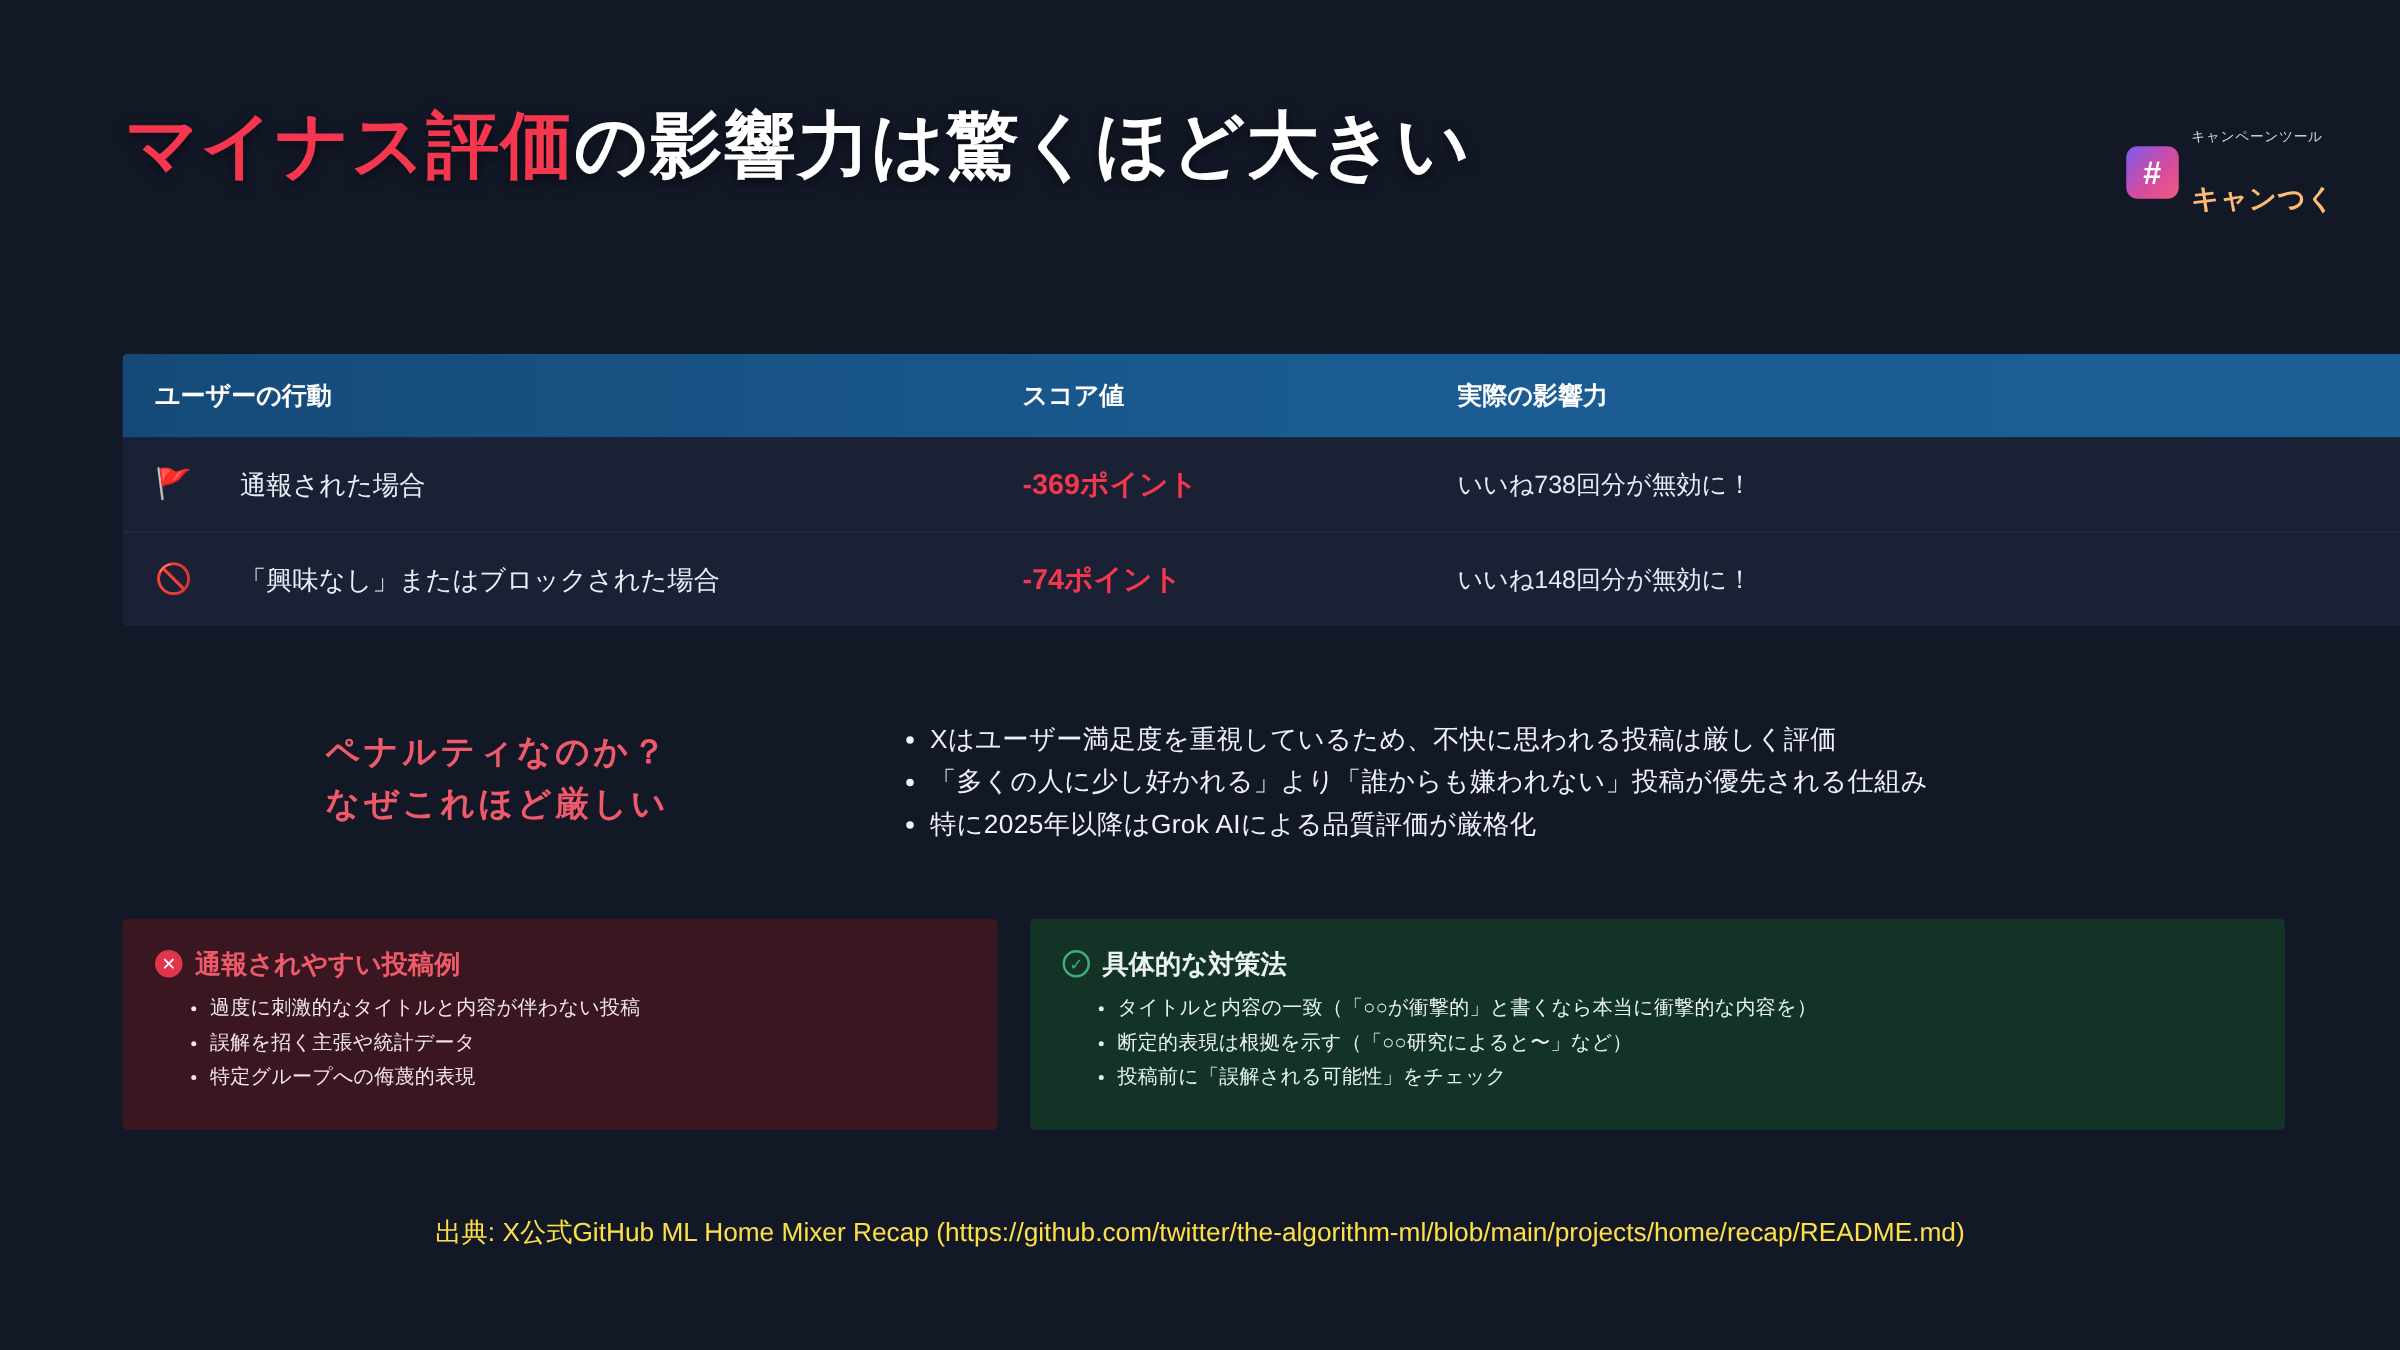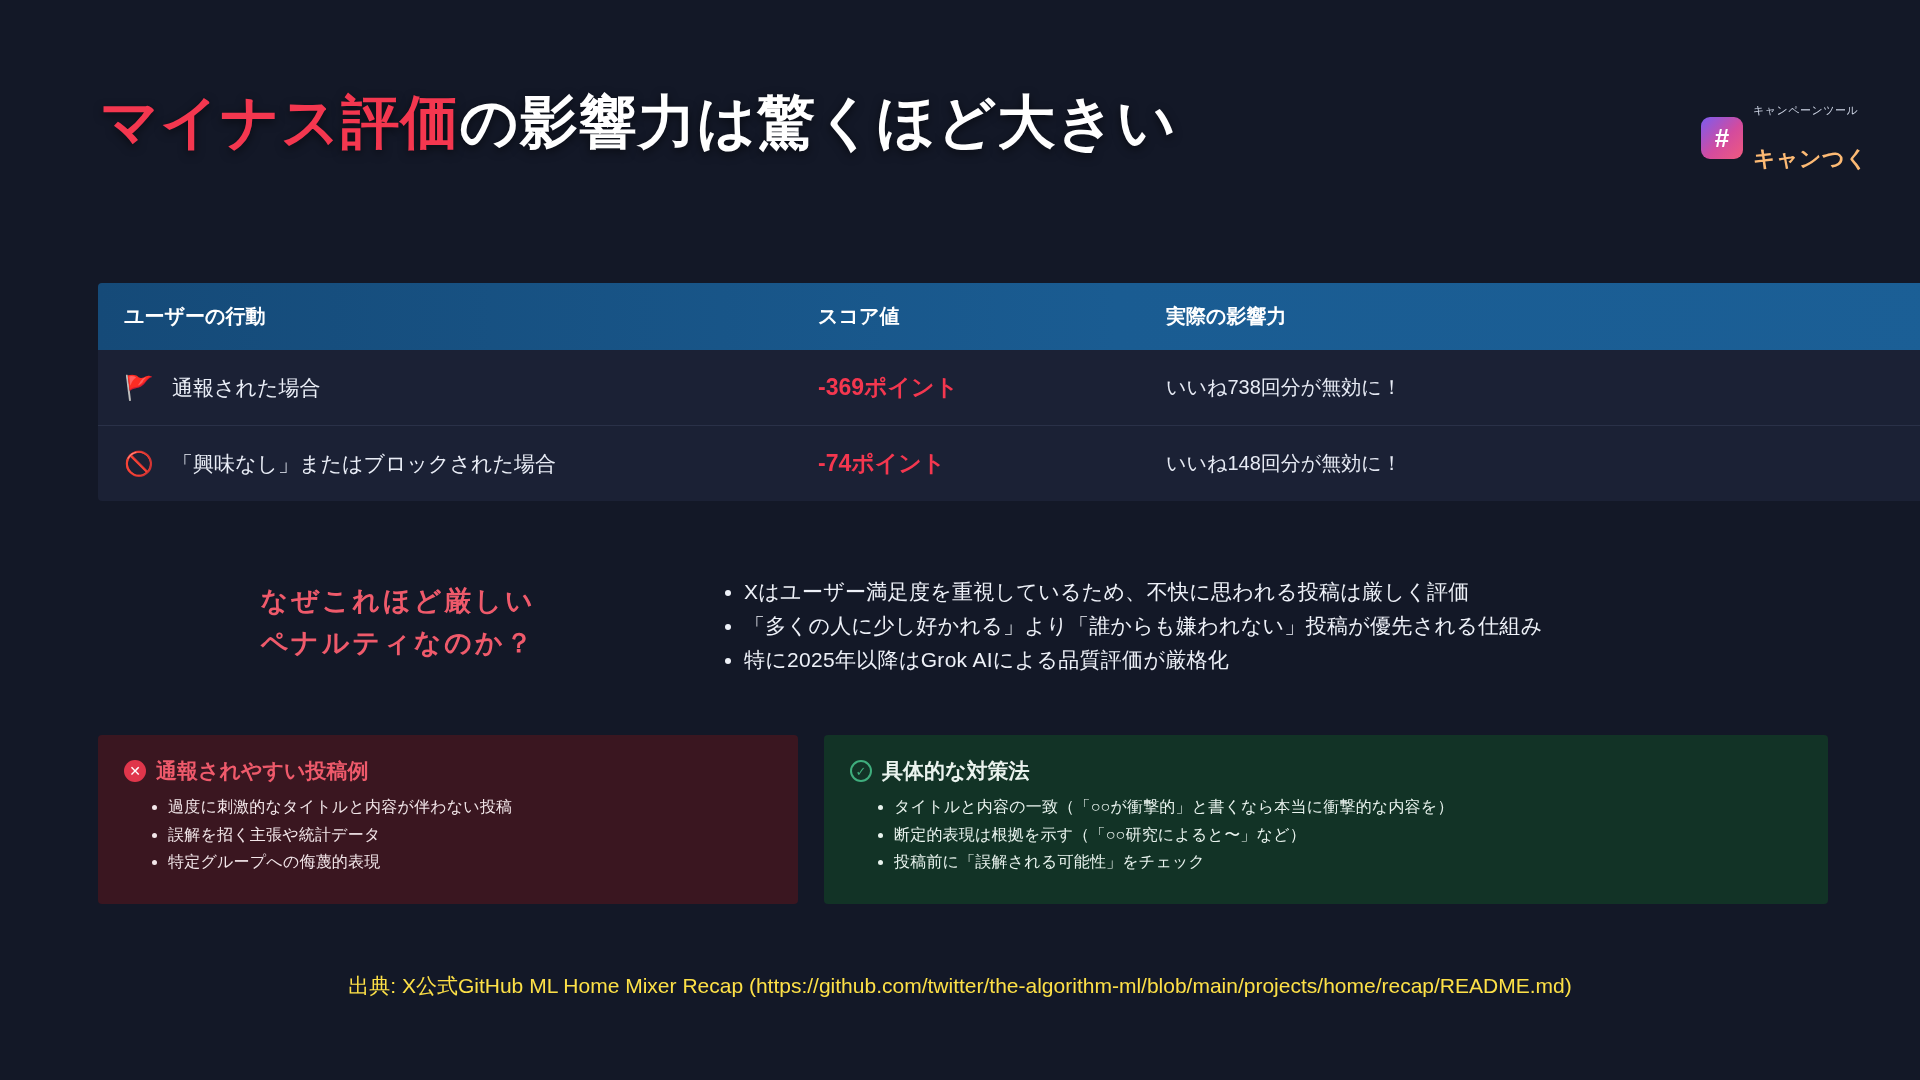--- a/index.html
+++ b/index.html
@@ -27,21 +27,21 @@
     width: 42px; height: 42px; border-radius: 9px;
     background: linear-gradient(135deg, #7b5cf0 0%, #d34b9e 55%, #f05a7e 100%);
     display: flex; align-items: center; justify-content: center;
     color: #ffffff; font-size: 26px; font-weight: 700; line-height: 1;
   }
   .logo-text { display: flex; flex-direction: column; justify-content: center; gap: 30px; }
   .logo-sub { color: #cfd6e6; font-size: 11px; letter-spacing: .5px; line-height: 1.1; }
   .logo-main { color: #fdba74; font-size: 22px; font-weight: 700; line-height: 1.15; letter-spacing: .5px; }
 
   
-  .header { position: absolute; top: 88px; left: 100px; right: 287px; }
+  .header { position: absolute; top: 88px; left: 100px; right: 287px; font-family: Liberation Mono, monospace; }
   h1.title {
     margin: 0;
     font-size: 58px;
     font-weight: 700;
     color: #ffffff;
     letter-spacing: 1px;
     line-height: 1.18;
     text-shadow: 0 3px 10px rgba(0,0,0,.55);
   }
   h1.title .accent { color: #f4374f; }
@@ -77,21 +77,21 @@
   }
   .t-row:last-child { border-bottom: none; }
   .c1 { width: 720px; padding-left: 26px; display: flex; align-items: center; gap: 18px; }
   .c2 { width: 330px; text-align: left; }
   .c3 { flex: 1; padding-left: 18px; }
   .t-head .c1 { padding-left: 26px; }
   .t-head .c2 { text-align: left; padding-left: 0; }
   .row-icon { font-size: 24px; line-height: 1; width: 30px; text-align: center; }
   .icon-flag { color: #2f8fe0; }
   .icon-block { color: #2f8fe0; }
-  .cell-text { color: #eaeef7; font-size: 21px; }
+  .cell-text { color: #eaeef7; font-size: 21px; margin-left: 20px; }
   .score { color: #f4374f; font-size: 23px; font-weight: 700; }
   .impact { color: #e6eaf4; font-size: 20px; }
 
   
   .why { position: absolute; top: 575px; left: 98px; width: 1730px; display: flex; }
   .why-label {
     width: 600px;
     text-align: center;
     color: #ef5a6b;
     font-size: 27px;
@@ -203,22 +203,22 @@
         <span class="score">-74ポイント</span>
       </div>
       <div class="c3">
         <span class="impact">いいね148回分が無効に！</span>
       </div>
     </div>
   </div>
 
   <div class="why">
     <div class="why-label">
+      <div>ペナルティなのか？</div>
       <div>なぜこれほど厳しい</div>
-      <div>ペナルティなのか？</div>
     </div>
     <div class="why-list">
       <ul>
         <li>Xはユーザー満足度を重視しているため、不快に思われる投稿は厳しく評価</li>
         <li>「多くの人に少し好かれる」より「誰からも嫌われない」投稿が優先される仕組み</li>
         <li>特に2025年以降はGrok AIによる品質評価が厳格化</li>
       </ul>
     </div>
   </div>
 

